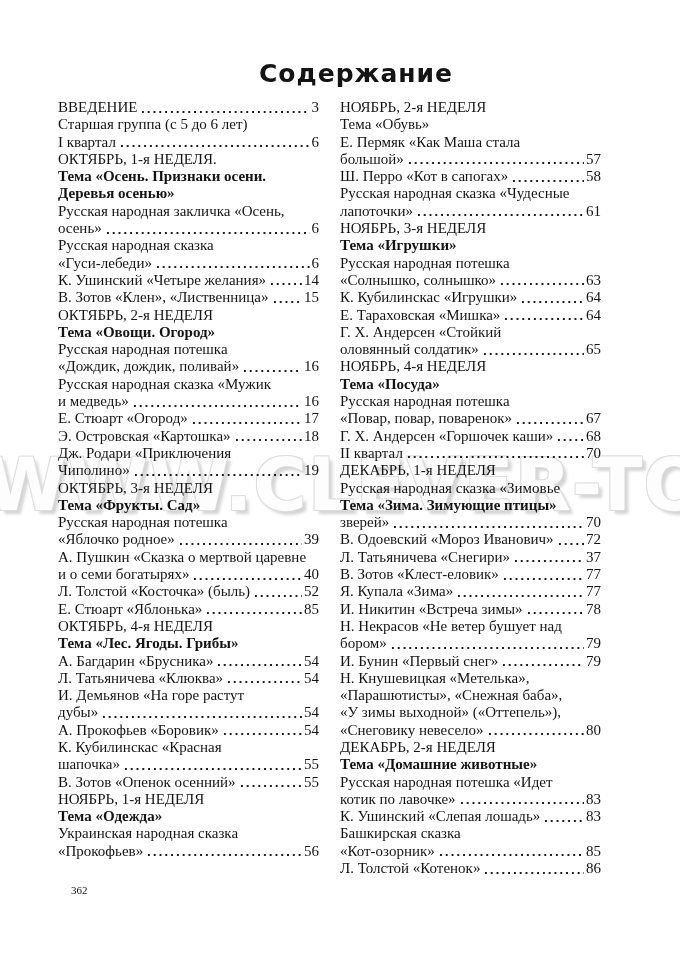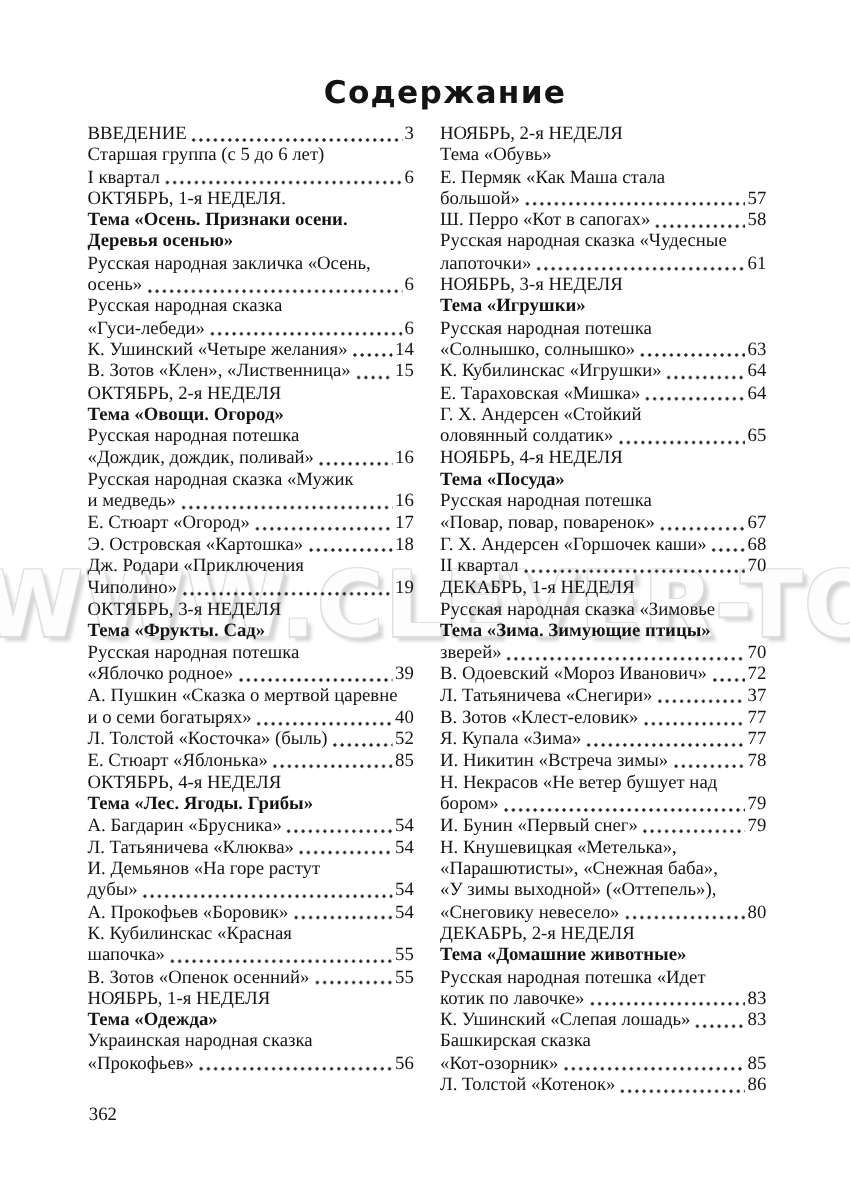--- a/index.html
+++ b/index.html
@@ -14,39 +14,39 @@
   }
   .watermark{
     position:absolute;top:442px;left:-14px;width:720px;z-index:0;
     font-family:"DejaVu Sans", sans-serif;font-weight:bold;font-size:73px;
     letter-spacing:1px;white-space:nowrap;color:#fdfdfd;
     text-shadow:-1px -1px 0 #dedede, 1px -1px 0 #dedede, -1px 1px 0 #dedede,
                 1px 1px 0 #d6d6d6, 4px 4px 3px rgba(150,150,150,0.40);
     user-select:none;
   }
   .cols{
-    position:absolute;top:99px;left:70px;width:543px;z-index:1;
+    position:absolute;top:99px;left:58px;width:543px;z-index:1;
     display:flex;gap:21px;justify-content:center;
   }
   .col{width:261px;flex:none;}
   .row{
     display:flex;align-items:baseline;line-height:17.3px;font-size:15px;
     white-space:nowrap;
   }
   .row.bold{font-weight:bold;}
   .t{flex:0 0 auto;}
   .dots{
     flex:1 1 auto;align-self:flex-end;height:12px;margin:0 2px 0 3px;min-width:8px;
     background-image:radial-gradient(circle,#1c1c1c 1px,rgba(0,0,0,0) 1.45px);
     background-size:5.8px 5.8px;background-repeat:repeat-x;
     background-position:left bottom 2px;
   }
   .pg{flex:0 0 auto;text-align:right;}
   .footer{
-    position:absolute;left:71px;top:884px;font-size:15px;z-index:1;
+    position:absolute;left:71px;top:884px;font-size:11px;z-index:1;
   }
 </style>
 </head>
 <body>
 
 <div class="page">
   <div class="watermark">WWW.CLEVER-TOY.RU</div>
   <div class="title">Содержание</div>
   <div class="cols">
     <div class="col">

